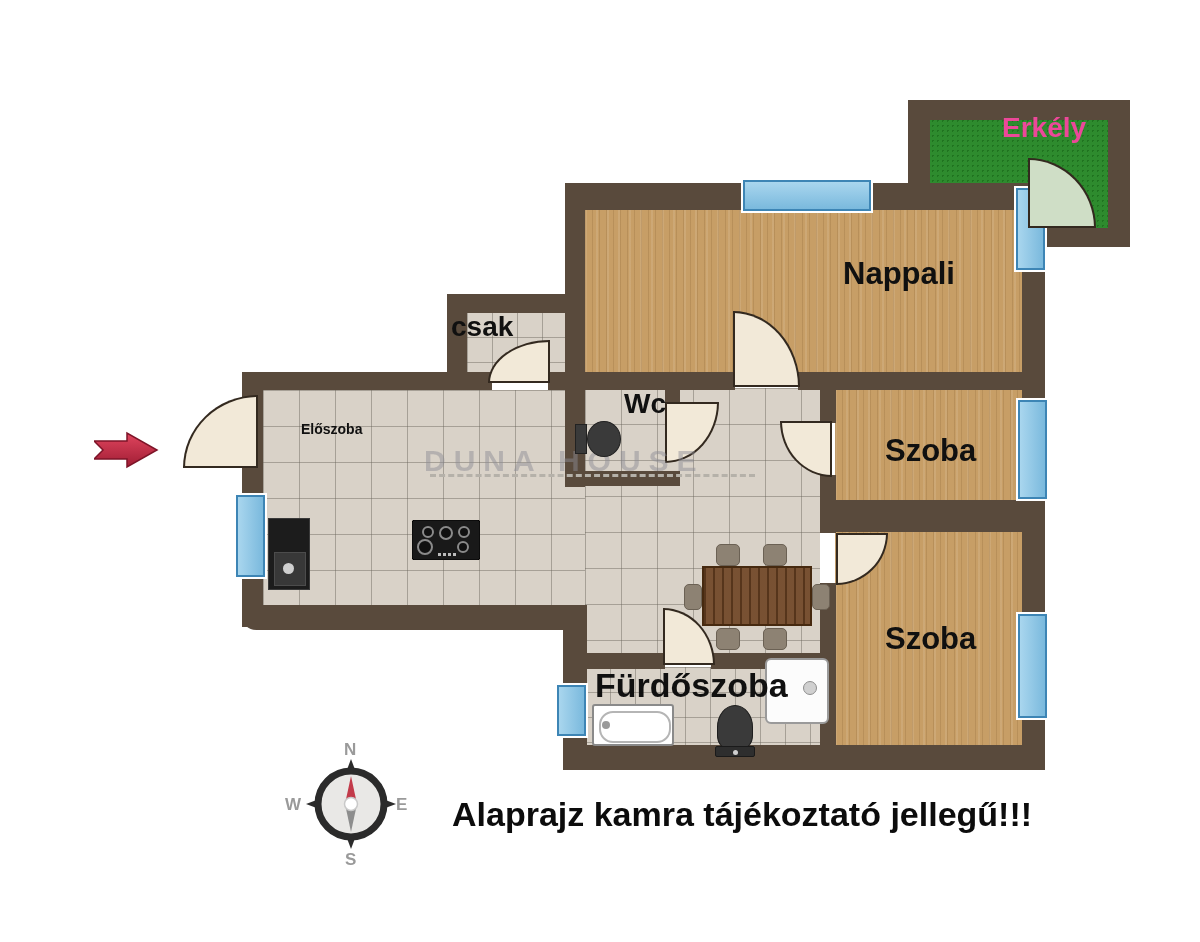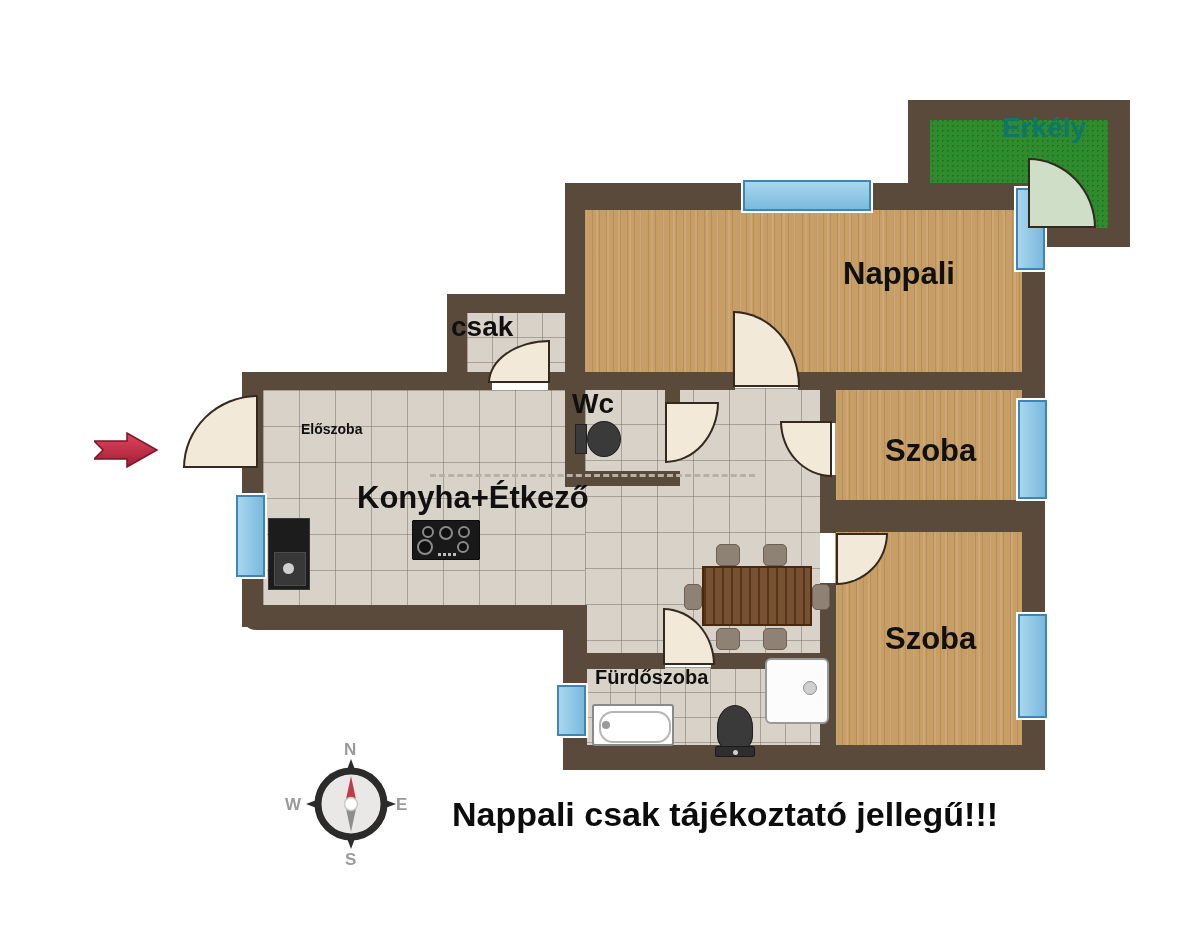--- a/index.html
+++ b/index.html
@@ -99,20 +99,21 @@
   <div class="door tl" style="left:183px;top:395px;width:75px;height:73px;"></div>
   <div class="door tl" style="left:488px;top:340px;width:62px;height:43px;"></div>
   <div class="door tr" style="left:733px;top:311px;width:67px;height:76px;"></div>
   <div class="door br" style="left:665px;top:402px;width:54px;height:61px;"></div>
   <div class="door bl" style="left:780px;top:421px;width:52px;height:56px;"></div>
   <div class="door br" style="left:836px;top:533px;width:52px;height:52px;"></div>
   <div class="door tr" style="left:663px;top:608px;width:52px;height:57px;"></div>
   <div class="door tr greenleaf" style="left:1028px;top:158px;width:68px;height:70px;"></div>
 
   <div class="dash" style="left:430px;top:474px;width:325px;height:0;"></div>
+  <div class="watermark" style="left:424px;top:444px;">DUNA HOUSE</div>
 
   <div class="furn" style="left:268px;top:518px;width:42px;height:72px;background:#1c1c1c;border:1px solid #3a3a3a;">
     <div style="position:absolute;left:5px;top:33px;width:30px;height:32px;background:#383838;border:1px solid #4c4c4c;"></div>
     <div style="position:absolute;left:14px;top:44px;width:11px;height:11px;background:#cfcfcf;border-radius:50%;"></div>
   </div>
 
   <svg class="furn" style="left:412px;top:520px;" width="68" height="40" viewBox="0 0 68 40">
     <rect x="0" y="0" width="68" height="40" rx="3" fill="#191919" stroke="#000"></rect>
     <circle cx="16" cy="12" r="5" fill="#101010" stroke="#8a8a8a" stroke-width="2"></circle>
     <circle cx="34" cy="13" r="6" fill="#101010" stroke="#8a8a8a" stroke-width="2"></circle>
@@ -152,42 +153,41 @@
   <svg style="position:absolute;left:94px;top:430px;" width="66" height="40" viewBox="0 0 66 40">
     <defs>
       <linearGradient id="agrad" x1="0" y1="0" x2="0" y2="1">
         <stop offset="0" stop-color="#e0455e"></stop>
           <stop offset="1" stop-color="#a01d34"></stop>
       </linearGradient>
     </defs>
     <polygon points="0,11 33,11 33,3 63,20 33,37 33,29 0,29 9,20" fill="url(#agrad)" stroke="#7d1428" stroke-width="1.5"></polygon>
   </svg>
 
-  <div class="label" style="left:1002px;top:112px;font-size:28px;color:#0f766e;">Erkély</div>
+  <div class="label" style="left:1002px;top:112px;font-size:28px;color:#ec4899;">Erkély</div>
   <div class="label" style="left:843px;top:256px;font-size:31px;">Nappali</div>
   <div class="label" style="left:451px;top:311px;font-size:28px;">csak</div>
-  <div class="label" style="left:572px;top:388px;font-size:28px;">Wc</div>
+  <div class="label" style="left:624px;top:388px;font-size:28px;">Wc</div>
   <div class="label" style="left:301px;top:421px;font-size:14px;">Előszoba</div>
-  <div class="label" style="left:357px;top:480px;font-size:31px;">Konyha+Étkező</div>
   <div class="label" style="left:885px;top:433px;font-size:31px;">Szoba</div>
   <div class="label" style="left:885px;top:621px;font-size:31px;">Szoba</div>
-  <div class="label" style="left:595px;top:666px;font-size:20px;">Fürdőszoba</div>
+  <div class="label" style="left:595px;top:666px;font-size:34px;">Fürdőszoba</div>
 
   <div style="position:absolute;left:283px;top:736px;width:136px;height:136px;">
     <svg style="position:absolute;left:23px;top:23px;" width="90" height="90" viewBox="0 0 90 90">
       <polygon points="45,0 51,16 45,22 39,16" fill="#2b2b2b"></polygon>
       <polygon points="45,90 51,74 45,68 39,74" fill="#2b2b2b"></polygon>
       <polygon points="0,45 16,39 22,45 16,51" fill="#2b2b2b"></polygon>
       <polygon points="90,45 74,39 68,45 74,51" fill="#2b2b2b"></polygon>
       <circle cx="45" cy="45" r="33" fill="#e9e8e6" stroke="#2b2b2b" stroke-width="7"></circle>
       <polygon points="45,17 51,45 39,45" fill="#c23a4a"></polygon>
       <polygon points="45,73 51,45 39,45" fill="#8d8d8d"></polygon>
       <circle cx="45" cy="45" r="6.5" fill="#ffffff" stroke="#c9c9c9" stroke-width="1.5"></circle>
     </svg>
     <div class="compass-letter" style="left:61px;top:4px;">N</div>
     <div class="compass-letter" style="left:62px;top:114px;">S</div>
     <div class="compass-letter" style="left:2px;top:59px;">W</div>
     <div class="compass-letter" style="left:113px;top:59px;">E</div>
   </div>
 
-  <div id="disclaimer">Nappali csak tájékoztató jellegű!!!</div>
+  <div id="disclaimer">Alaprajz kamra tájékoztató jellegű!!!</div>
 
 </div>
 
 </body></html>

